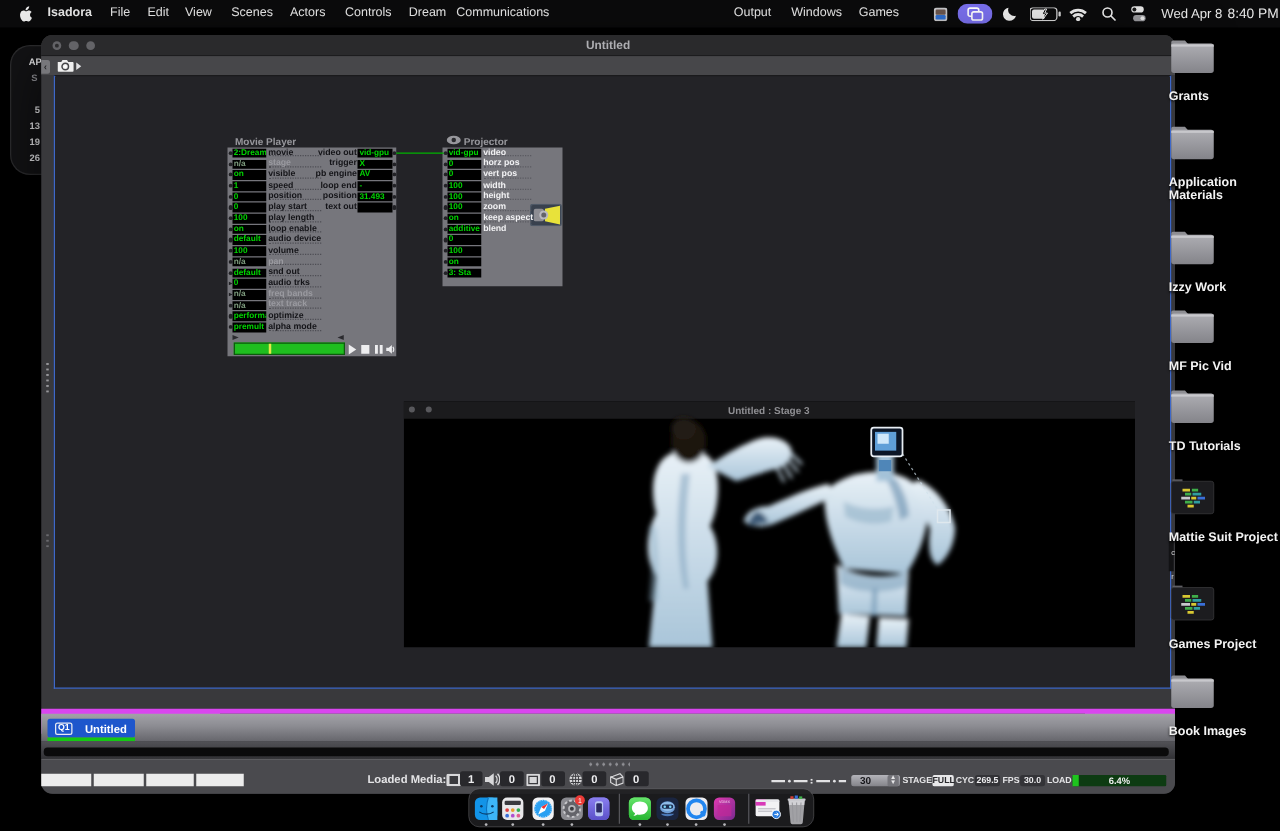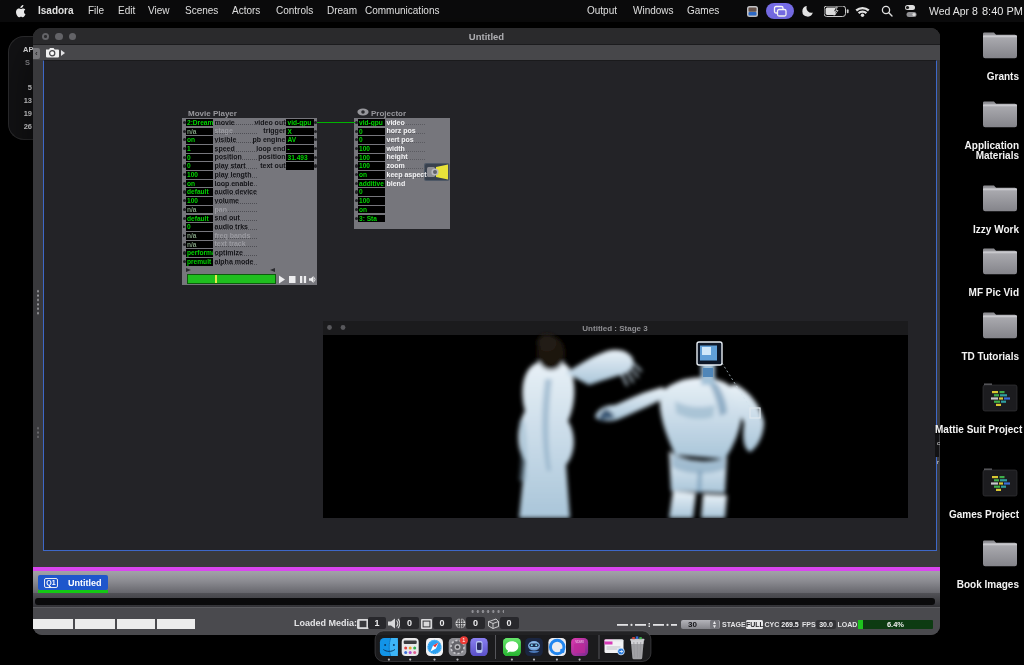--- a/index.html
+++ b/index.html
@@ -36,21 +36,21 @@
 #tlrow{position:absolute;left:0;top:539px;width:100%;height:20px;background:#d946ef}
 #scenerow{position:absolute;left:0;top:543px;width:100%;height:22px;background:linear-gradient(#a2a2a8,#8c8c92 45%,#66666c)}
 #subbar{position:absolute;left:0;top:565px;width:100%;height:14px;background:linear-gradient(#525257,#313135)}
 #statusbar{position:absolute;left:0;top:579px;width:100%;height:28px;background:#4a4a4e;border-radius:0 0 9px 9px;border-top:1px solid #5c5c60}
 .blk{position:absolute;background:#000;color:#00d400;font-size:7.5px;font-weight:bold}
 .cnt{position:absolute;top:9px;height:12px;background:#28282c;color:#ececee;font-size:9px;font-weight:bold;text-align:center;line-height:12px;border-radius:2px}
 .sic{position:absolute;top:9px}
 .slb{position:absolute;top:9px;color:#e4e4e6;font-size:9.5px;font-weight:bold;line-height:12px}
 .dbx{position:absolute;top:9px;height:12px;background:#333337;color:#f0f0f2;font-size:9px;font-weight:bold;text-align:center;line-height:12px;border-radius:2px}
 
-.dicon{position:absolute;width:84px;text-align:right;color:#f3f3f3;font-size:10px;font-weight:bold;text-shadow:0 1px 2px #000}
+.dicon{position:absolute;width:84px;text-align:left;color:#f3f3f3;font-size:10px;font-weight:bold;text-shadow:0 1px 2px #000}
 .dicon .lab{margin-top:10px;line-height:10.5px}
 </style></head>
 <body>
 
 <div id="menubar">
  <svg class="ab" style="left:15px;top:5px" width="11" height="13" viewBox="0 0 11 13">
       <path fill="#ececec" d="M7.6 2.1c.5-.6.9-1.5.8-2.1-.8 0-1.7.5-2.2 1.1-.5.6-.9 1.5-.8 2.1.9 0 1.7-.5 2.2-1.1zM9 6.9c0-1.5 1.2-2.2 1.3-2.3-.7-1-1.8-1.2-2.2-1.2-.9 0-1.8.6-2.2.6-.5 0-1.2-.6-2-.6C2.9 3.4 2 4 1.5 4.9c-1 1.8-.3 4.4.7 5.9.5.7 1.1 1.5 1.9 1.4.7 0 1-.5 1.9-.5s1.1.5 1.9.5 1.3-.7 1.8-1.4c.6-.8.8-1.6.8-1.7-.1-.1-1.5-.6-1.5-2.2z"></path>
     </svg>
  <span class="mi" style="left:38px;font-weight:bold">Isadora</span>
  <span class="mi" style="left:88px">File</span>

